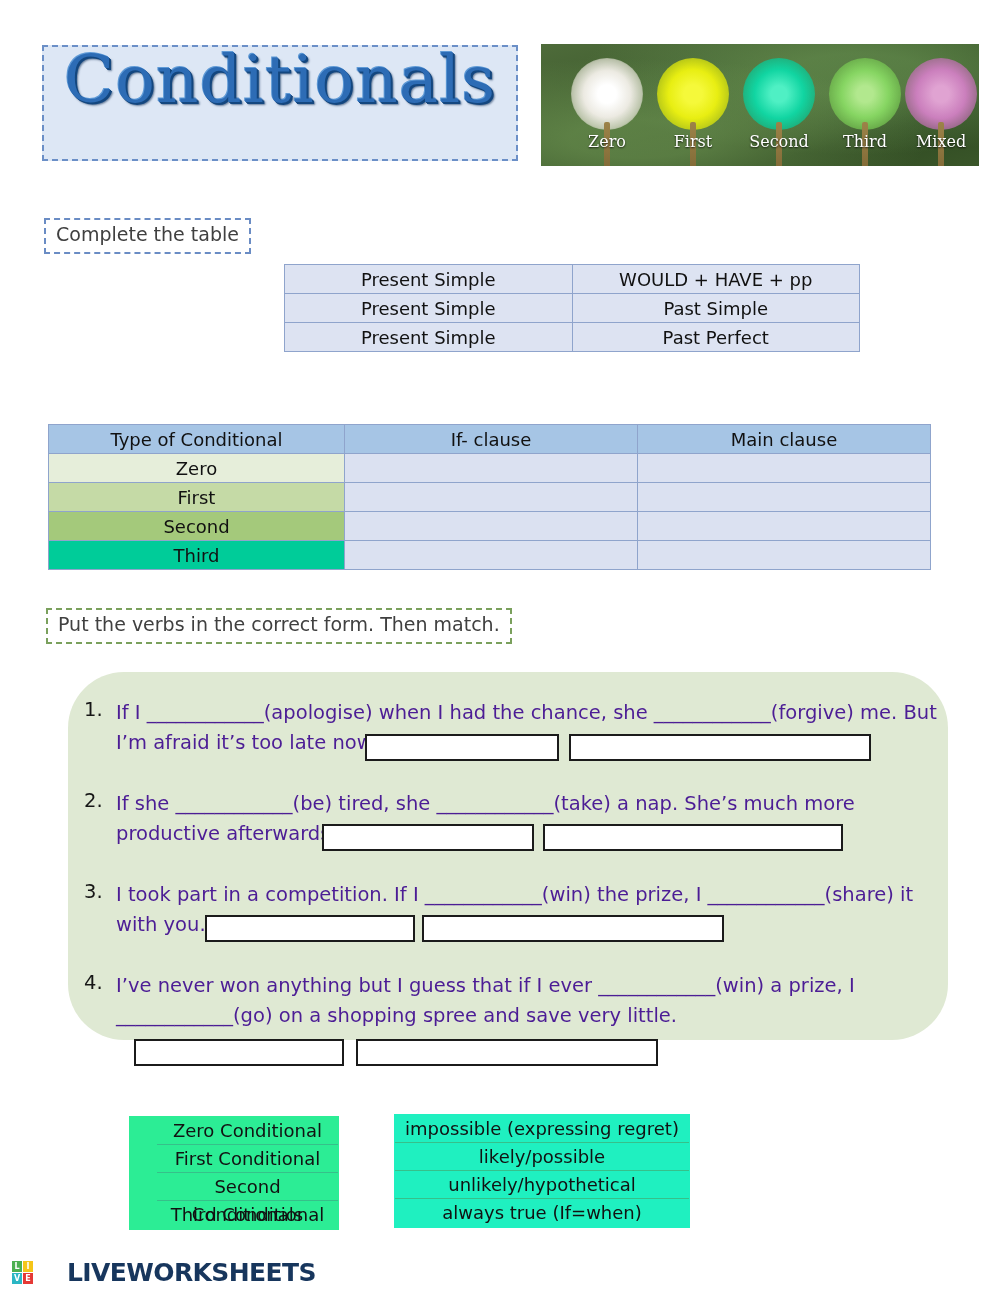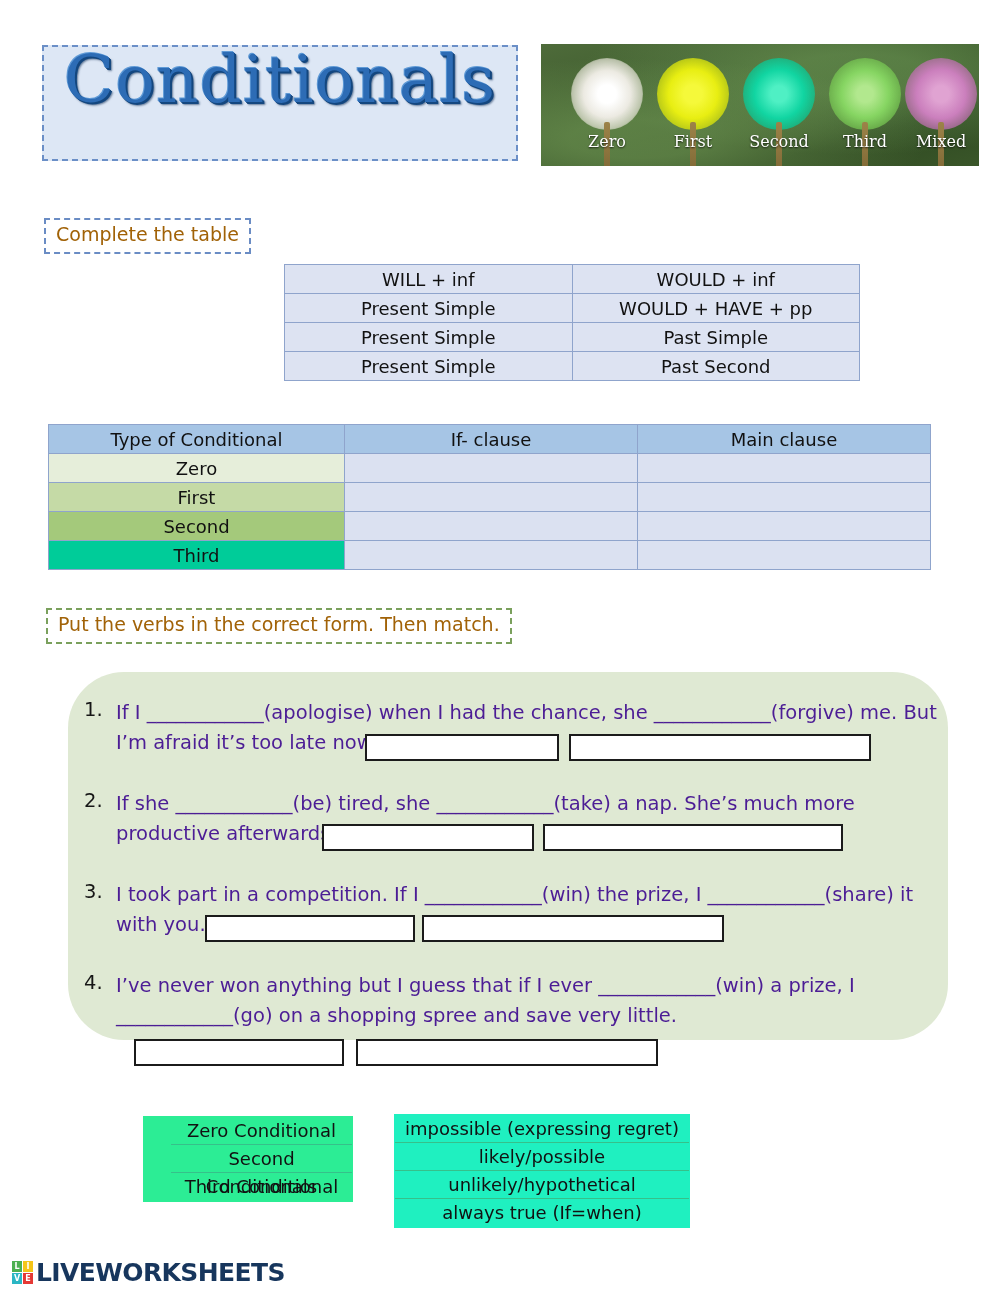--- a/index.html
+++ b/index.html
@@ -72,21 +72,21 @@
   .b-green  { background: radial-gradient(circle at 50% 50%, #b2e88e 16%, #86d562 46%, rgba(118,196,82,.75) 70%, rgba(115,192,80,0) 84%); }
   .b-pink   { background: radial-gradient(circle at 50% 50%, #e0a3d2 16%, #cb7fbd 48%, rgba(190,112,175,.75) 70%, rgba(186,108,170,0) 84%); }
 
   
   .chip {
     position: absolute;
     background: #ffffff;
     padding: 3px 10px 5px 10px;
     font-family: "DejaVu Sans", sans-serif;
     font-size: 19px;
-    color: #a16207;
+    color: #404040;
     white-space: nowrap;
     line-height: 1.25;
   }
   .chip-blue  { border: 2px dashed #6a8cc4; left: 44px; top: 218px; }
   .chip-green { border: 2px dashed #7aa05c; left: 46px; top: 608px; }
 
   
   table { border-collapse: collapse; }
   .tbl-forms {
     position: absolute; left: 284px; top: 264px;
@@ -154,21 +154,21 @@
   .match .mrow {
     font-family: "DejaVu Sans", sans-serif;
     font-size: 18px;
     color: #121212;
     text-align: center;
     line-height: 28px;
     height: 28px;
     border-bottom: 1px solid #36c08a;
   }
   .match .mrow:last-child { border-bottom: none; }
-  .match-left  { left: 143px; top: 1116px; width: 210px; background: #2ced95; border: 1px solid #2ced95; padding-left: 27px; }
+  .match-left  { left: 129px; top: 1116px; width: 210px; background: #2ced95; border: 1px solid #2ced95; padding-left: 27px; }
   .match-right { left: 394px; top: 1114px; width: 296px; background: #1ff0c0; border: 1px solid #1ff0c0; }
 
   
   .lw { position: absolute; left: 12px; top: 1258px; display: flex; align-items: center; }
   .lw-tiles {
     display: grid;
     grid-template-columns: 10px 10px;
     grid-template-rows: 11px 11px;
     gap: 1px;
     margin-right: 3px;
@@ -179,21 +179,21 @@
     display: flex; align-items: center; justify-content: center;
     line-height: 1;
   }
   .t-l { background: #4caf50; }
   .t-i { background: #f5c518; }
   .t-v { background: #2bb6c4; }
   .t-e { background: #e53935; }
   .lw-word {
     font-family: "DejaVu Sans", sans-serif;
     font-size: 25px; font-weight: bold;
-    color: #17365d; letter-spacing: -0.6px;
+    color: #17365d; letter-spacing: -0.6px; margin-left: 31px;
   }
 </style>
 </head>
 <body>
 
 <div class="page">
 
   <div class="title-box">
     <div class="title-text">Conditionals</div>
   </div>
@@ -223,35 +223,31 @@
       <div class="ball b-pink"></div>
       <div class="stem"></div>
       <div class="plabel">Mixed</div>
     </div>
   </div>
 
   <div class="chip chip-blue">Complete the table</div>
 
   <table class="tbl-forms">
     <tbody>
-        <tr>
-      <td>WILL + inf</td>
-      <td>WOULD + inf</td>
-    </tr>
     <tr>
       <td>Present Simple</td>
       <td>WOULD + HAVE + pp</td>
     </tr>
     <tr>
       <td>Present Simple</td>
       <td>Past Simple</td>
     </tr>
     <tr>
       <td>Present Simple</td>
-      <td>Past Second</td>
+      <td>Past Perfect</td>
     </tr>
   </tbody>
     </table>
 
   <table class="tbl-cond">
     <colgroup>
         <col style="width:296px">
         <col style="width:293px">
         <col style="width:293px">
       </colgroup>
@@ -307,20 +303,21 @@
   <input class="ibox" type="text" style="left: 422px; top: 915px; width: 302px;" value="">
 
   <div class="qnum" style="left:84px; top:971px;">4.</div>
   <div class="q" style="left:116px; top:971px;">I’ve never won anything but I guess that if I ever ____________(win) a prize, I</div>
   <div class="q" style="left:116px; top:1001px;">____________(go) on a shopping spree and save very little.</div>
   <input class="ibox" type="text" style="left: 134px; top: 1039px; width: 210px;" value="">
   <input class="ibox" type="text" style="left: 356px; top: 1039px; width: 302px;" value="">
 
   <div class="match match-left">
     <div class="mrow">Zero Conditional</div>
+    <div class="mrow">First Conditional</div>
     <div class="mrow">Second Conditionals</div>
     <div class="mrow">Third Conditional</div>
   </div>
 
   <div class="match match-right">
     <div class="mrow">impossible (expressing regret)</div>
     <div class="mrow">likely/possible</div>
     <div class="mrow">unlikely/hypothetical</div>
     <div class="mrow">always true (If=when)</div>
   </div>

